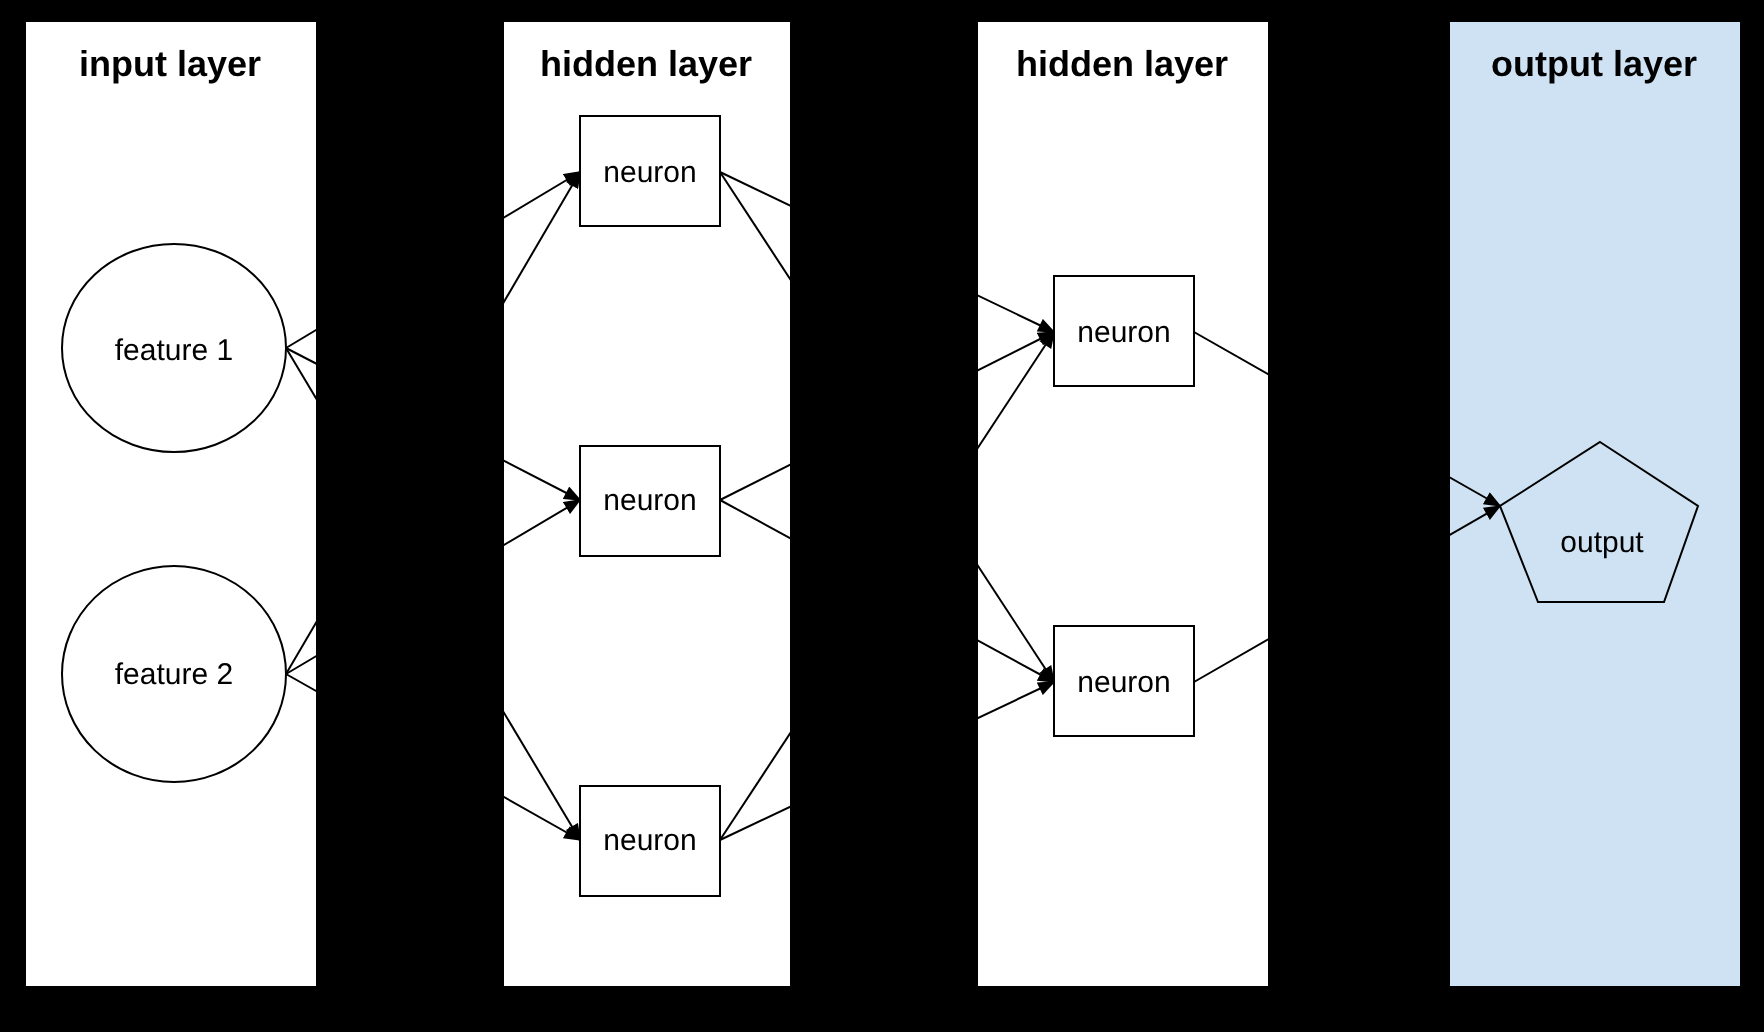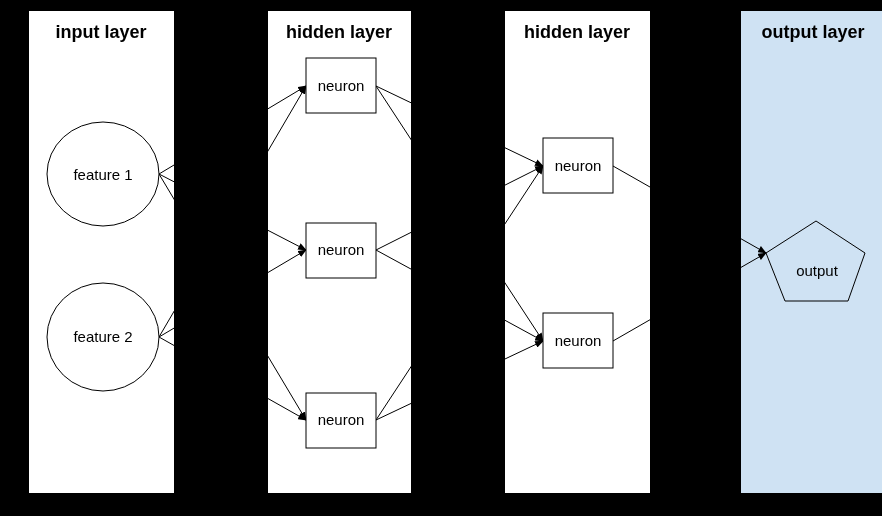--- a/index.html
+++ b/index.html
@@ -8,21 +8,20 @@
     background: #000000;
     width: 882px;
     height: 516px;
     overflow: hidden;
   }
   .stage {
     position: relative;
     width: 784px;
     height: 516px;
     font-family: "Liberation Sans", sans-serif;
-    padding-left: 16px;
   }
   svg { display: block; }
   .layer-title {
     font-family: "Liberation Sans", sans-serif;
     font-size: 18px;
     font-weight: bold;
     fill: #000000;
     text-anchor: middle;
   }
   .node-label {

